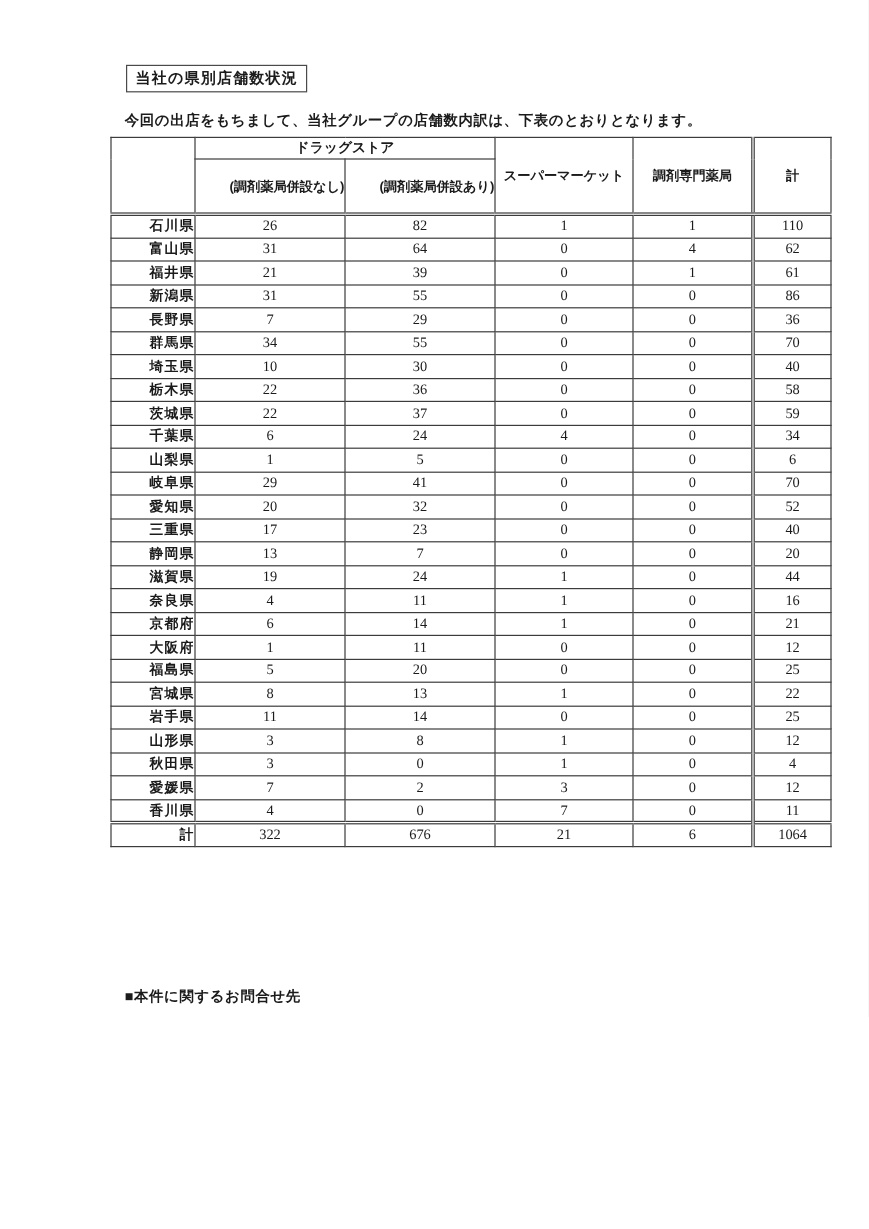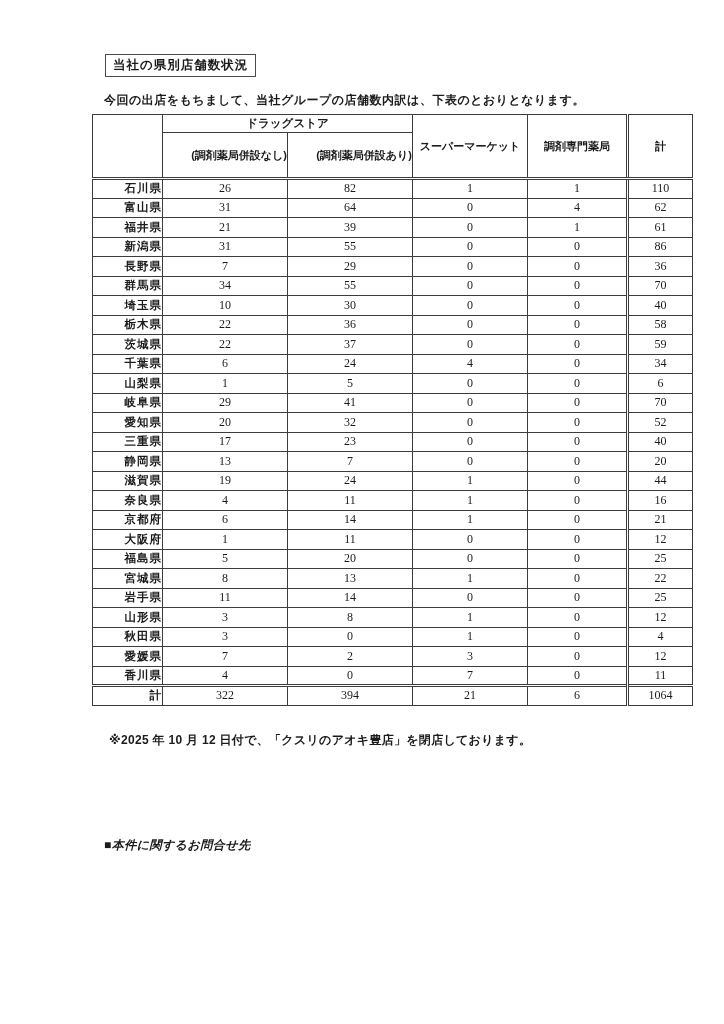--- a/index.html
+++ b/index.html
@@ -35,21 +35,21 @@
   td.pref{font-size:11.5px;font-weight:bold;text-align:right;letter-spacing:1px;}
   td.num{
     font-family:"Liberation Serif","DejaVu Serif",serif;
     font-size:12px;text-align:center;font-weight:normal;
   }
   tfoot td{border-top:3px double #3c3c3c !important;height:19.5px;}
   tfoot td.pref{font-size:11.5px;}
   .note{
     margin:26px 0 0 17px;font-size:12px;font-weight:bold;letter-spacing:0.3px;
   }
-  .contact{margin:88px 0 0 12px;font-style:italic;}
+  .contact{margin:116px 0 0 12px;}
   .contact-heading{font-size:12px;font-weight:bold;letter-spacing:0.5px;}
   .contact-line{margin-top:9px;font-size:12px;font-weight:bold;letter-spacing:0.3px;}
 </style>
 </head>
 <body>
 
 <div class="page">
   <div class="content">
 
     <div class="title-box">当社の県別店舗数状況</div>
@@ -284,28 +284,27 @@
             <td class="num">0</td>
             <td class="num">7</td>
             <td class="num">0</td>
             <td class="num total-col">11</td>
           </tr>
         </tbody>
       <tfoot>
         <tr>
           <td class="pref">計</td>
           <td class="num">322</td>
-          <td class="num">394</td>
+          <td class="num">676</td>
           <td class="num">21</td>
           <td class="num">6</td>
           <td class="num total-col">1064</td>
         </tr>
       </tfoot>
     </table>
 
-    <div class="note">※2025 年 10 月 12 日付で、「クスリのアオキ豊店」を閉店しております。</div>
 
     <div class="contact">
       <div class="contact-heading">■本件に関するお問合せ先</div>
     </div>
 
   </div>
 </div>
 
 </body></html>

